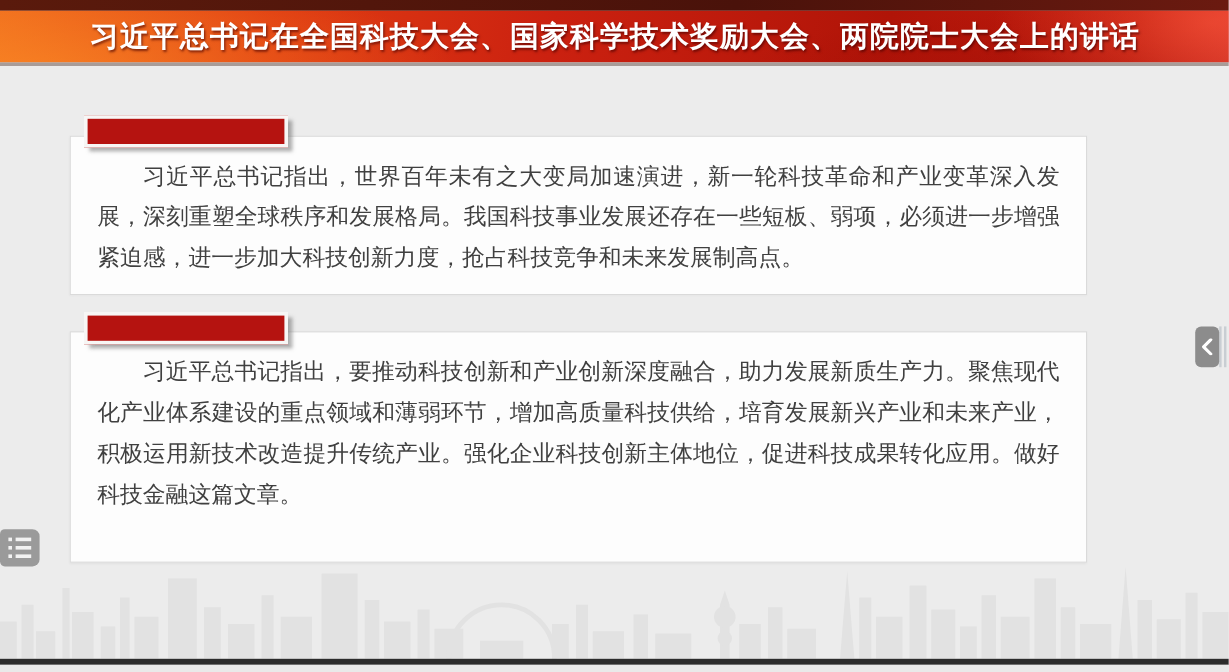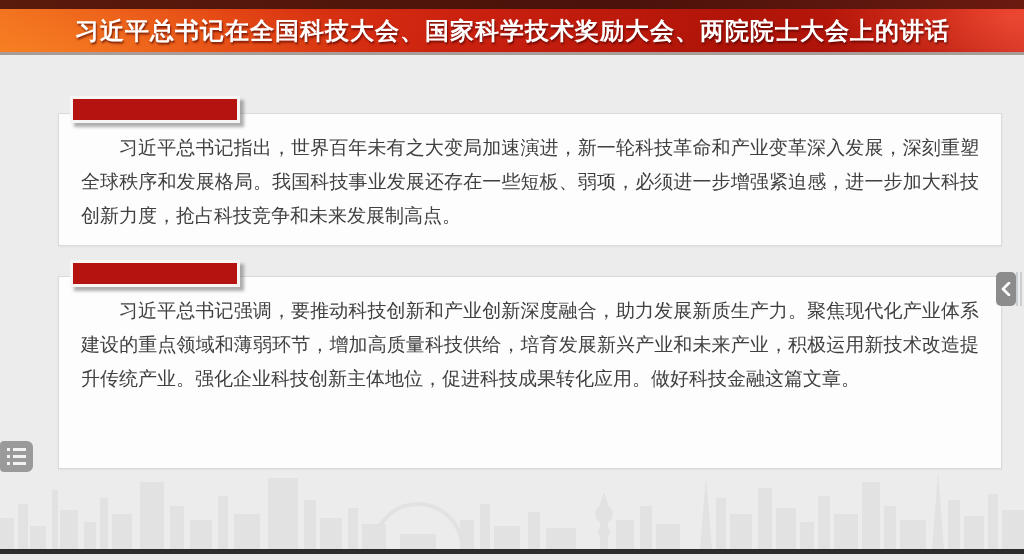--- a/index.html
+++ b/index.html
@@ -35,21 +35,21 @@
     position:absolute;width:164px;height:21px;
     background:#b51310;
     border:3px solid #f7f6f5;
     box-shadow:4px 4px 3px rgba(110,110,110,.55);
     font-size:14px;color:#ffffff;line-height:21px;text-align:center;
     z-index:3;
   }
   .badge1{left:70px;top:96px;}
   .badge2{left:70px;top:260px;}
   .card{
-    position:absolute;left:58px;width:944px;
+    position:absolute;left:58px;width:848px;
     background:#fdfdfd;border:1px solid #dadada;
     box-sizing:border-box;z-index:2;
     box-shadow:0 1px 2px rgba(0,0,0,.05);
   }
   .card1{top:113px;height:133px;}
   .card2{top:276px;height:193px;}
   .card p{
     margin:0;padding:17px 22px 0 22px;
     font-size:19px;line-height:34px;color:#404040;
     text-indent:2em;text-align:justify;
@@ -97,21 +97,21 @@
   <div class="banner-title">习近平总书记在全国科技大会、国家科学技术奖励大会、两院院士大会上的讲话</div>
 </div>
 
 <div class="badge badge1"></div>
 <div class="card card1">
   <p>习近平总书记指出，世界百年未有之大变局加速演进，新一轮科技革命和产业变革深入发展，深刻重塑全球秩序和发展格局。我国科技事业发展还存在一些短板、弱项，必须进一步增强紧迫感，进一步加大科技创新力度，抢占科技竞争和未来发展制高点。</p>
 </div>
 
 <div class="badge badge2"></div>
 <div class="card card2">
-  <p>习近平总书记强调，要推动科技创新和产业创新深度融合，助力发展新质生产力。聚焦现代化产业体系建设的重点领域和薄弱环节，增加高质量科技供给，培育发展新兴产业和未来产业，积极运用新技术改造提升传统产业。强化企业科技创新主体地位，促进科技成果转化应用。做好科技金融这篇文章。</p>
+  <p>习近平总书记指出，要推动科技创新和产业创新深度融合，助力发展新质生产力。聚焦现代化产业体系建设的重点领域和薄弱环节，增加高质量科技供给，培育发展新兴产业和未来产业，积极运用新技术改造提升传统产业。强化企业科技创新主体地位，促进科技成果转化应用。做好科技金融这篇文章。</p>
 </div>
 
 <div class="outline-btn">
   <div class="list-glyph">
     <div class="row">
         <span class="dot"></span>
         <span class="bar"></span>
       </div>
     <div class="row">
         <span class="dot"></span>

